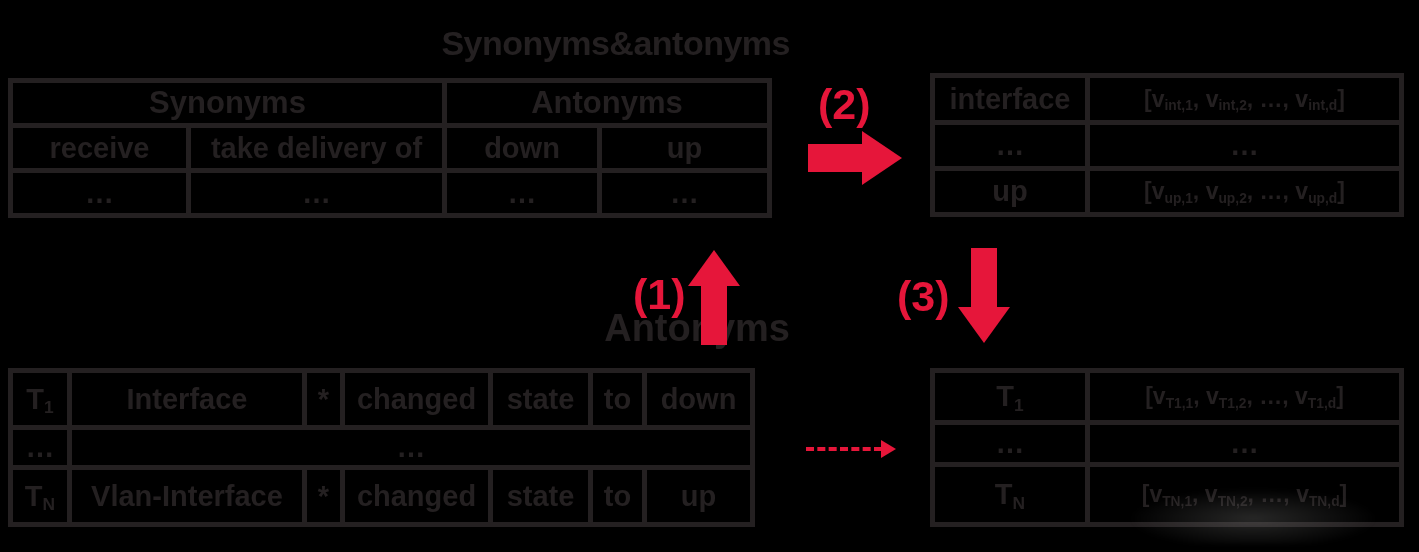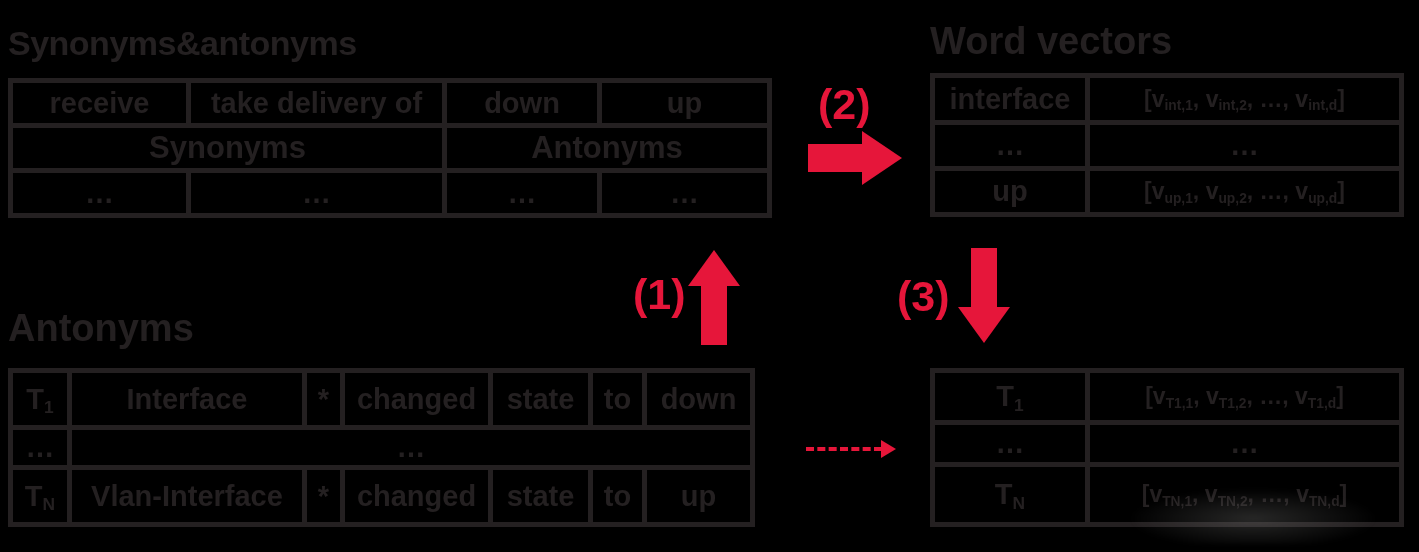--- a/index.html
+++ b/index.html
@@ -10,21 +10,21 @@
   }
   *{box-sizing:border-box;margin:0;padding:0;}
   html,body{background:#000;}
   #stage{
     position:relative;width:1419px;height:552px;overflow:hidden;
     background:var(--bg);
     font-family:"Liberation Sans", sans-serif;
     color:var(--ink);
   }
   .title{
-    position:absolute;text-align:left;font-weight:700;color:var(--ink);
+    position:absolute;text-align:right;font-weight:700;color:var(--ink);
     font-size:38px;letter-spacing:0;
   }
   .tbl{
     position:absolute;border-collapse:collapse;table-layout:fixed;
   }
   .tbl td{
     border:5px solid var(--ink);
     text-align:center;vertical-align:middle;
     color:var(--ink);font-weight:600;font-size:29px;
     overflow:hidden;white-space:nowrap;
@@ -84,39 +84,38 @@
 
   <table class="tbl" style="left:8px;top:78px;">
     <colgroup>
       <col style="width:178px">
         <col style="width:256px">
       <col style="width:155px">
         <col style="width:170px">
     </colgroup>
     <tbody>
       <tr style="height:45px">
+        <td colspan="2" class="hdr">Synonyms</td>
+        <td colspan="2" class="hdr">Antonyms</td>
+      </tr>
+      <tr style="height:45px">
         <td>receive</td>
         <td>take delivery of</td>
         <td>down</td>
         <td>up</td>
       </tr>
       <tr style="height:45px">
-        <td colspan="2" class="hdr">Synonyms</td>
-        <td colspan="2" class="hdr">Antonyms</td>
-      </tr>
-      <tr style="height:45px">
-        <td>…</td>
-        <td>…</td>
-        <td>…</td>
-        <td>…</td>
-      </tr>
-    </tbody>
-  </table>
-
-  <div class="title" style="left:930px;top:20px;width:484px;">Word vectors</div>
+        <td>…</td>
+        <td>…</td>
+        <td>…</td>
+        <td>…</td>
+      </tr>
+    </tbody>
+  </table>
+
 
   <table class="tbl" style="left:930px;top:73px;">
     <colgroup>
         <col style="width:155px">
         <col style="width:314px">
       </colgroup>
     <tbody>
       <tr style="height:47px">
         <td>interface</td>
         <td class="vec">[v<sub>int,1</sub>, v<sub>int,2</sub>, …, v<sub>int,d</sub>]</td>

